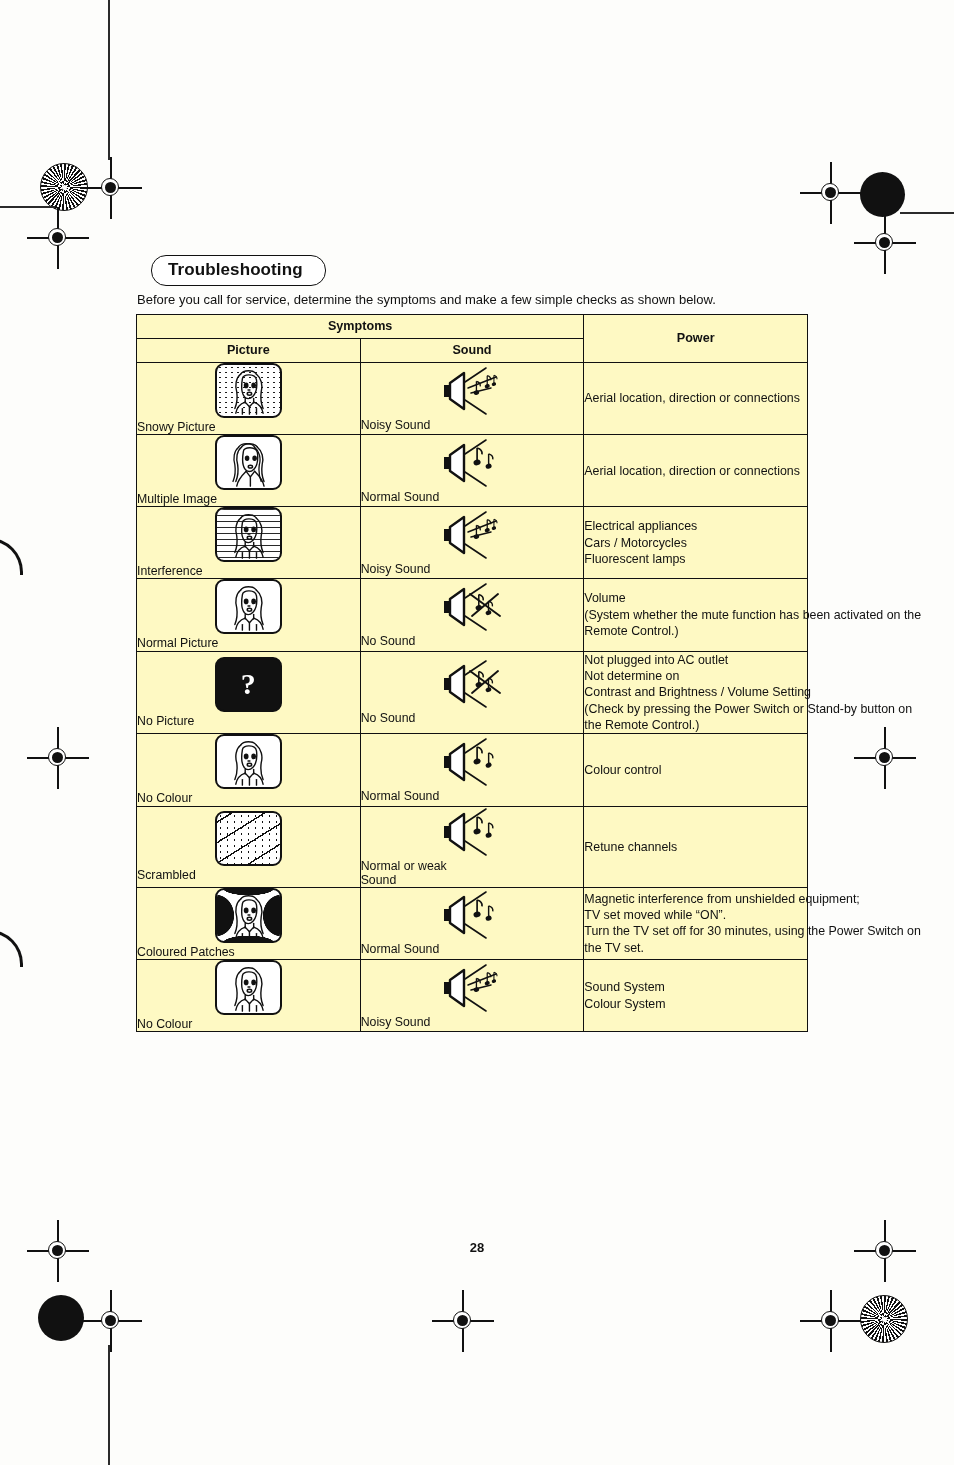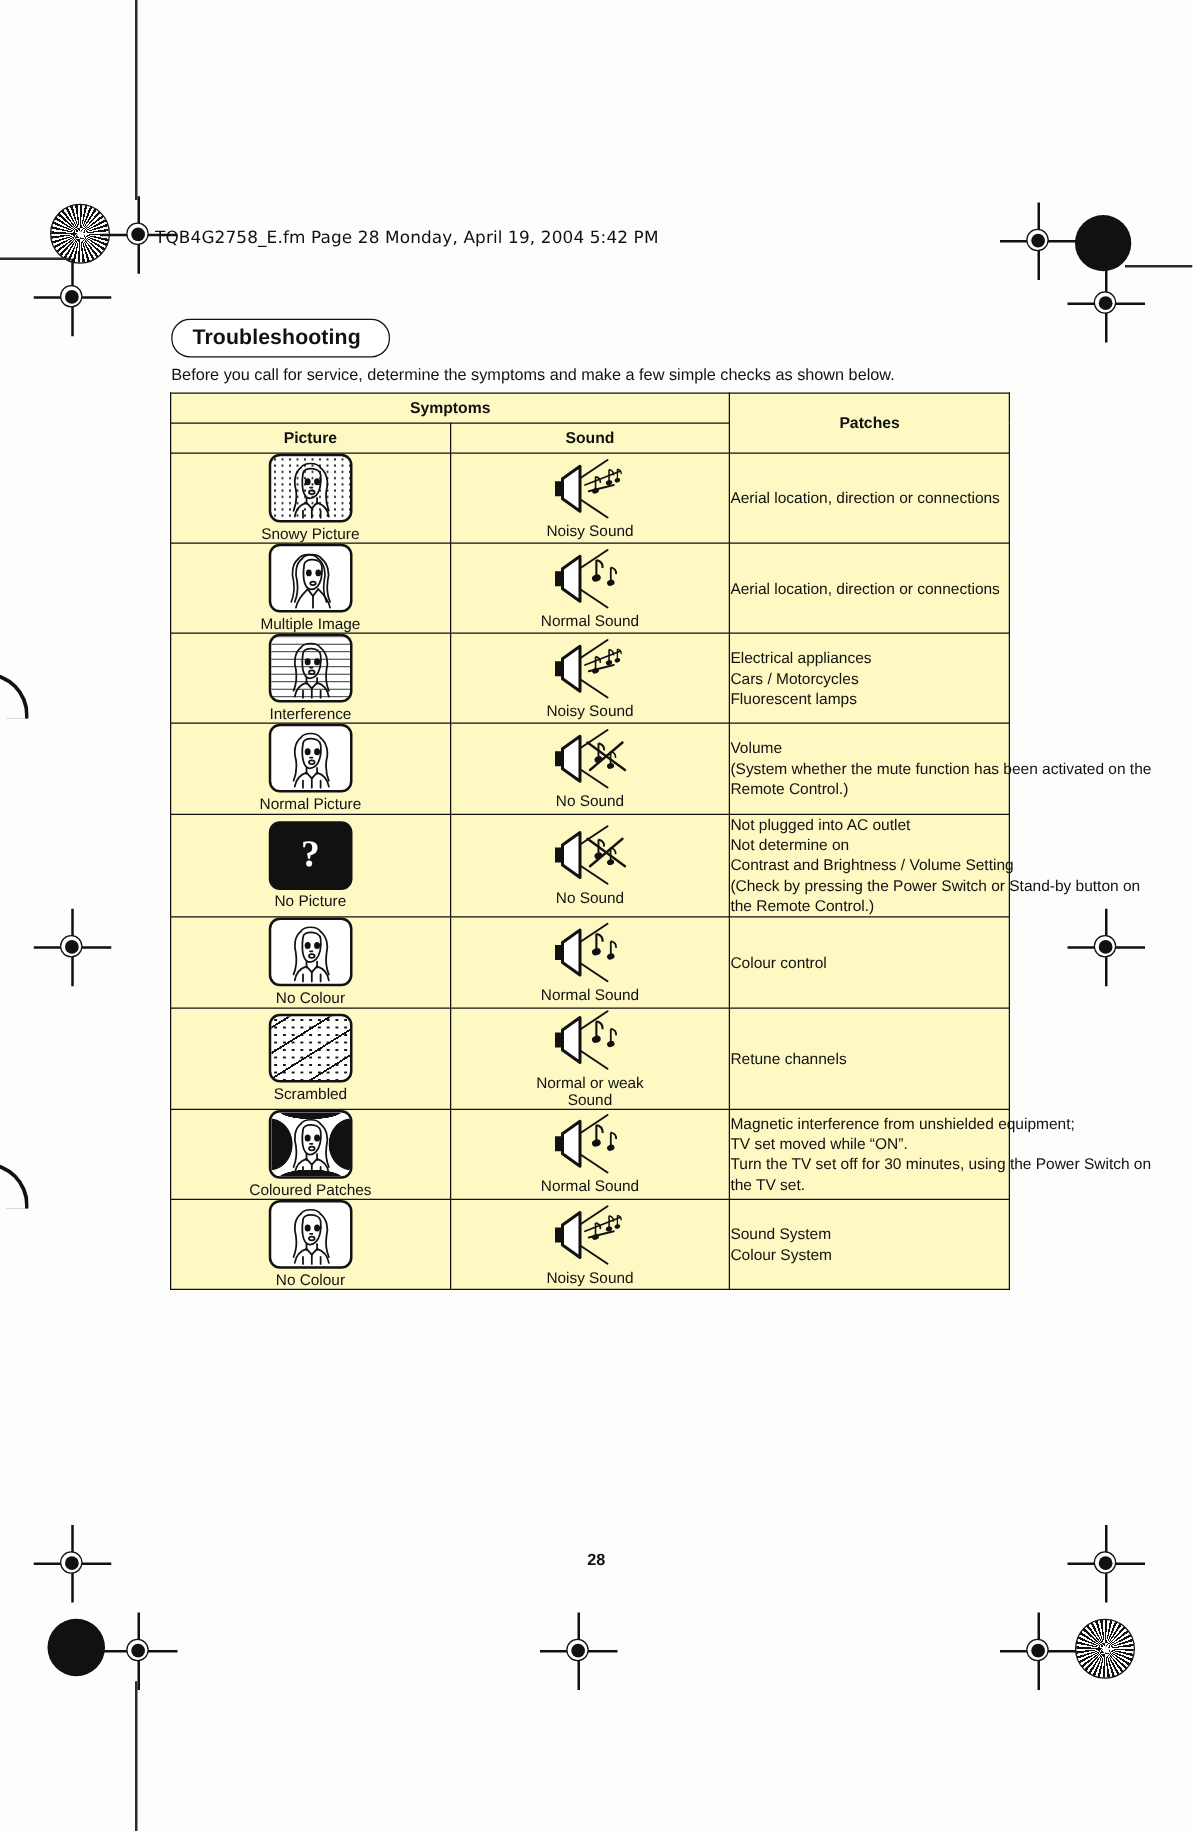--- a/index.html
+++ b/index.html
@@ -52,21 +52,21 @@
 
   
   #fm-header{
     position:absolute;left:124px;top:182px;
     font-size:13.5px;letter-spacing:.1px;white-space:nowrap;
     font-family:"DejaVu Sans", sans-serif;
   }
 
   
   #section-title{
-    position:absolute;left:137px;top:255px;
+    position:absolute;left:151px;top:255px;
     padding:4px 22px 5px 16px;
     border:1.9px solid #111;border-radius:15px;
     font-size:17px;font-weight:bold;letter-spacing:.1px;
     background:#fff;
   }
   #intro{
     position:absolute;left:137px;top:292px;
     font-size:13px;letter-spacing:0;
   }
 
@@ -90,21 +90,21 @@
   .col-pic{width:140px;}
   .col-snd{width:148px;margin-top:40px;}
   .checks-cell{
     font-size:12.4px;line-height:1.32;
     padding:7px 10px 7px 12px;
     vertical-align:middle;
     text-align:left;
   }
   .checks-cell div{white-space:nowrap;}
   .sym-cell{
-    text-align:center;
+    text-align:left;
     padding:7px 2px 6px;
   }
   .sym-label{
     font-size:12.3px;margin-top:2px;line-height:1.15;
   }
 
   
   .tv{
     width:67px;height:55px;margin:0 auto;
     border:2.2px solid #111;border-radius:9px;
@@ -242,30 +242,29 @@
   </div>
 
   <div class="trim" style="left:108px;top:0;width:1.6px;height:160px;"></div>
   <div class="trim" style="left:108px;top:1345px;width:1.6px;height:120px;"></div>
   <div class="trim" style="left:0;top:206px;width:55px;height:1.6px;"></div>
   <div class="trim" style="left:900px;top:212px;width:54px;height:1.6px;"></div>
 
   <div class="arc" style="left:-14px;top:538px;"></div>
   <div class="arc" style="left:-14px;top:930px;"></div>
 
-  <div id="fm-header">TQB4G2758_E.fm  Page 28  Monday, April 19, 2004  5:42 PM</div>
 
   <div id="section-title">Troubleshooting</div>
   <div id="intro">Before you call for service, determine the symptoms and make a few simple checks as shown below.</div>
 
   <table id="trouble-table">
     <thead>
       <tr>
         <th colspan="2">Symptoms</th>
-        <th rowspan="2">Patches</th>
+        <th rowspan="2">Power</th>
       </tr>
       <tr>
         <th class="col-pic">Picture</th>
         <th class="col-snd">Sound</th>
       </tr>
     </thead>
     <tbody id="table-body">
         <tr>
           <td class="sym-cell col-pic">
             <div class="tv">

